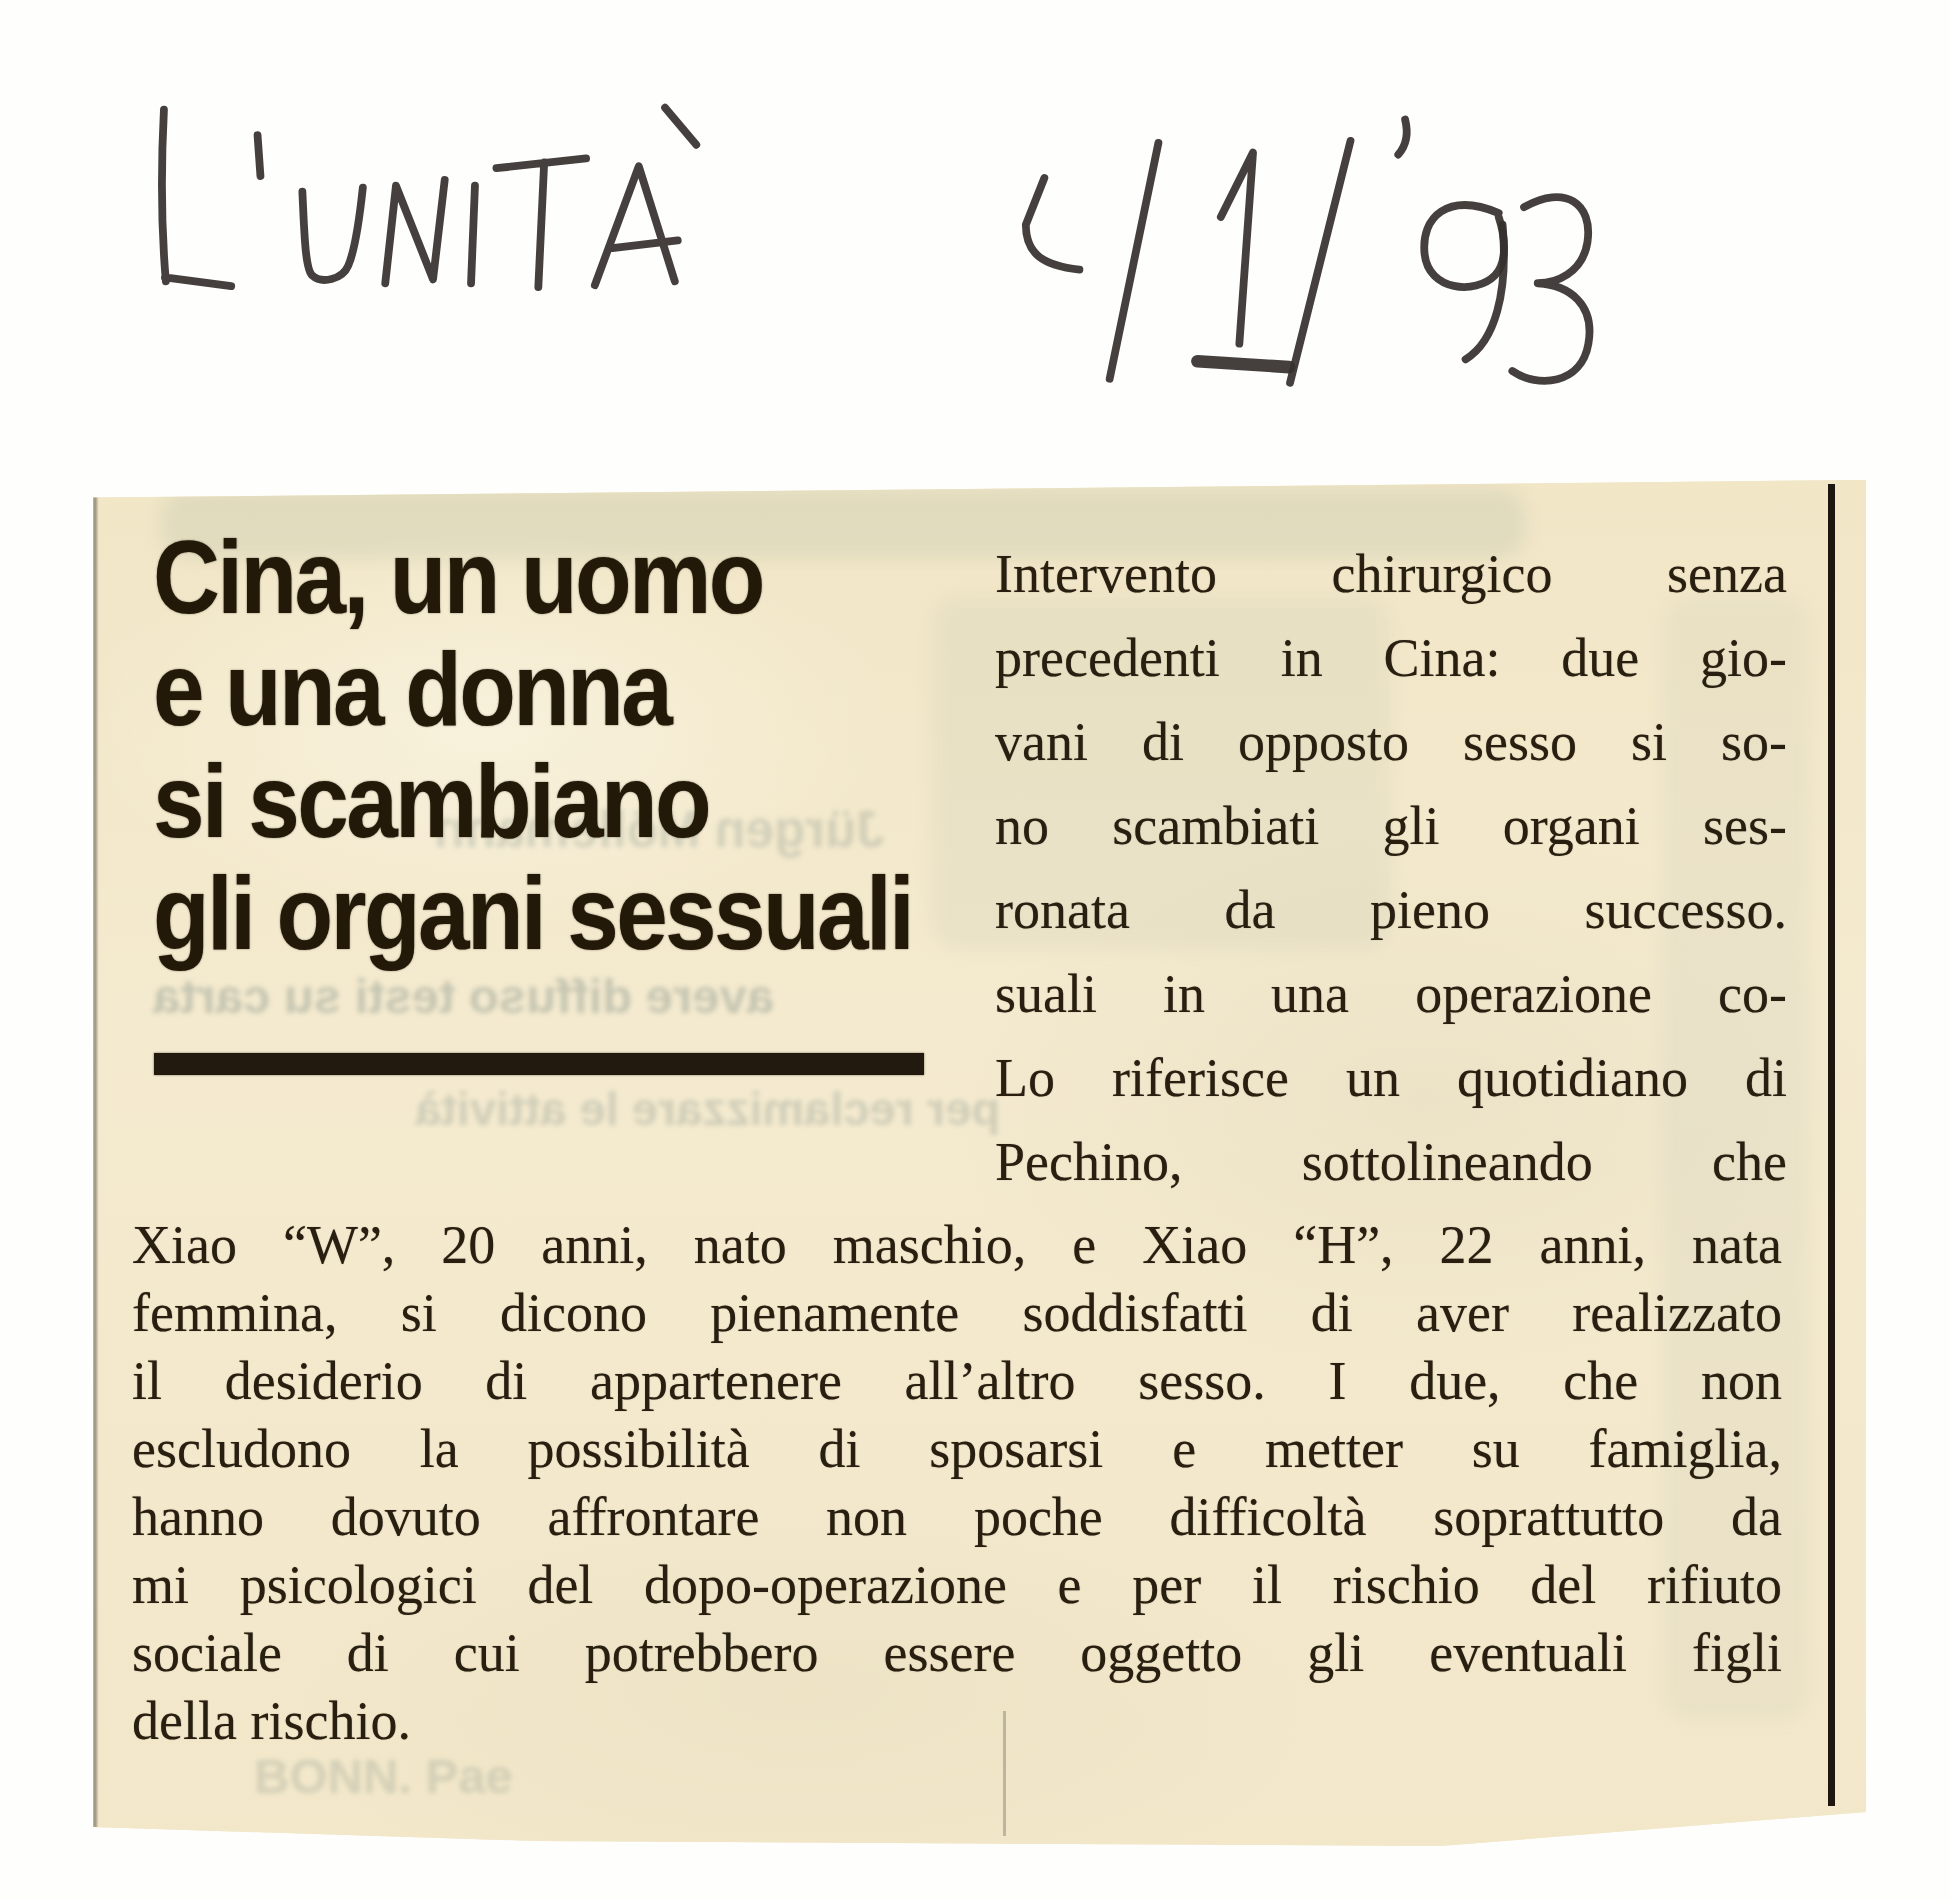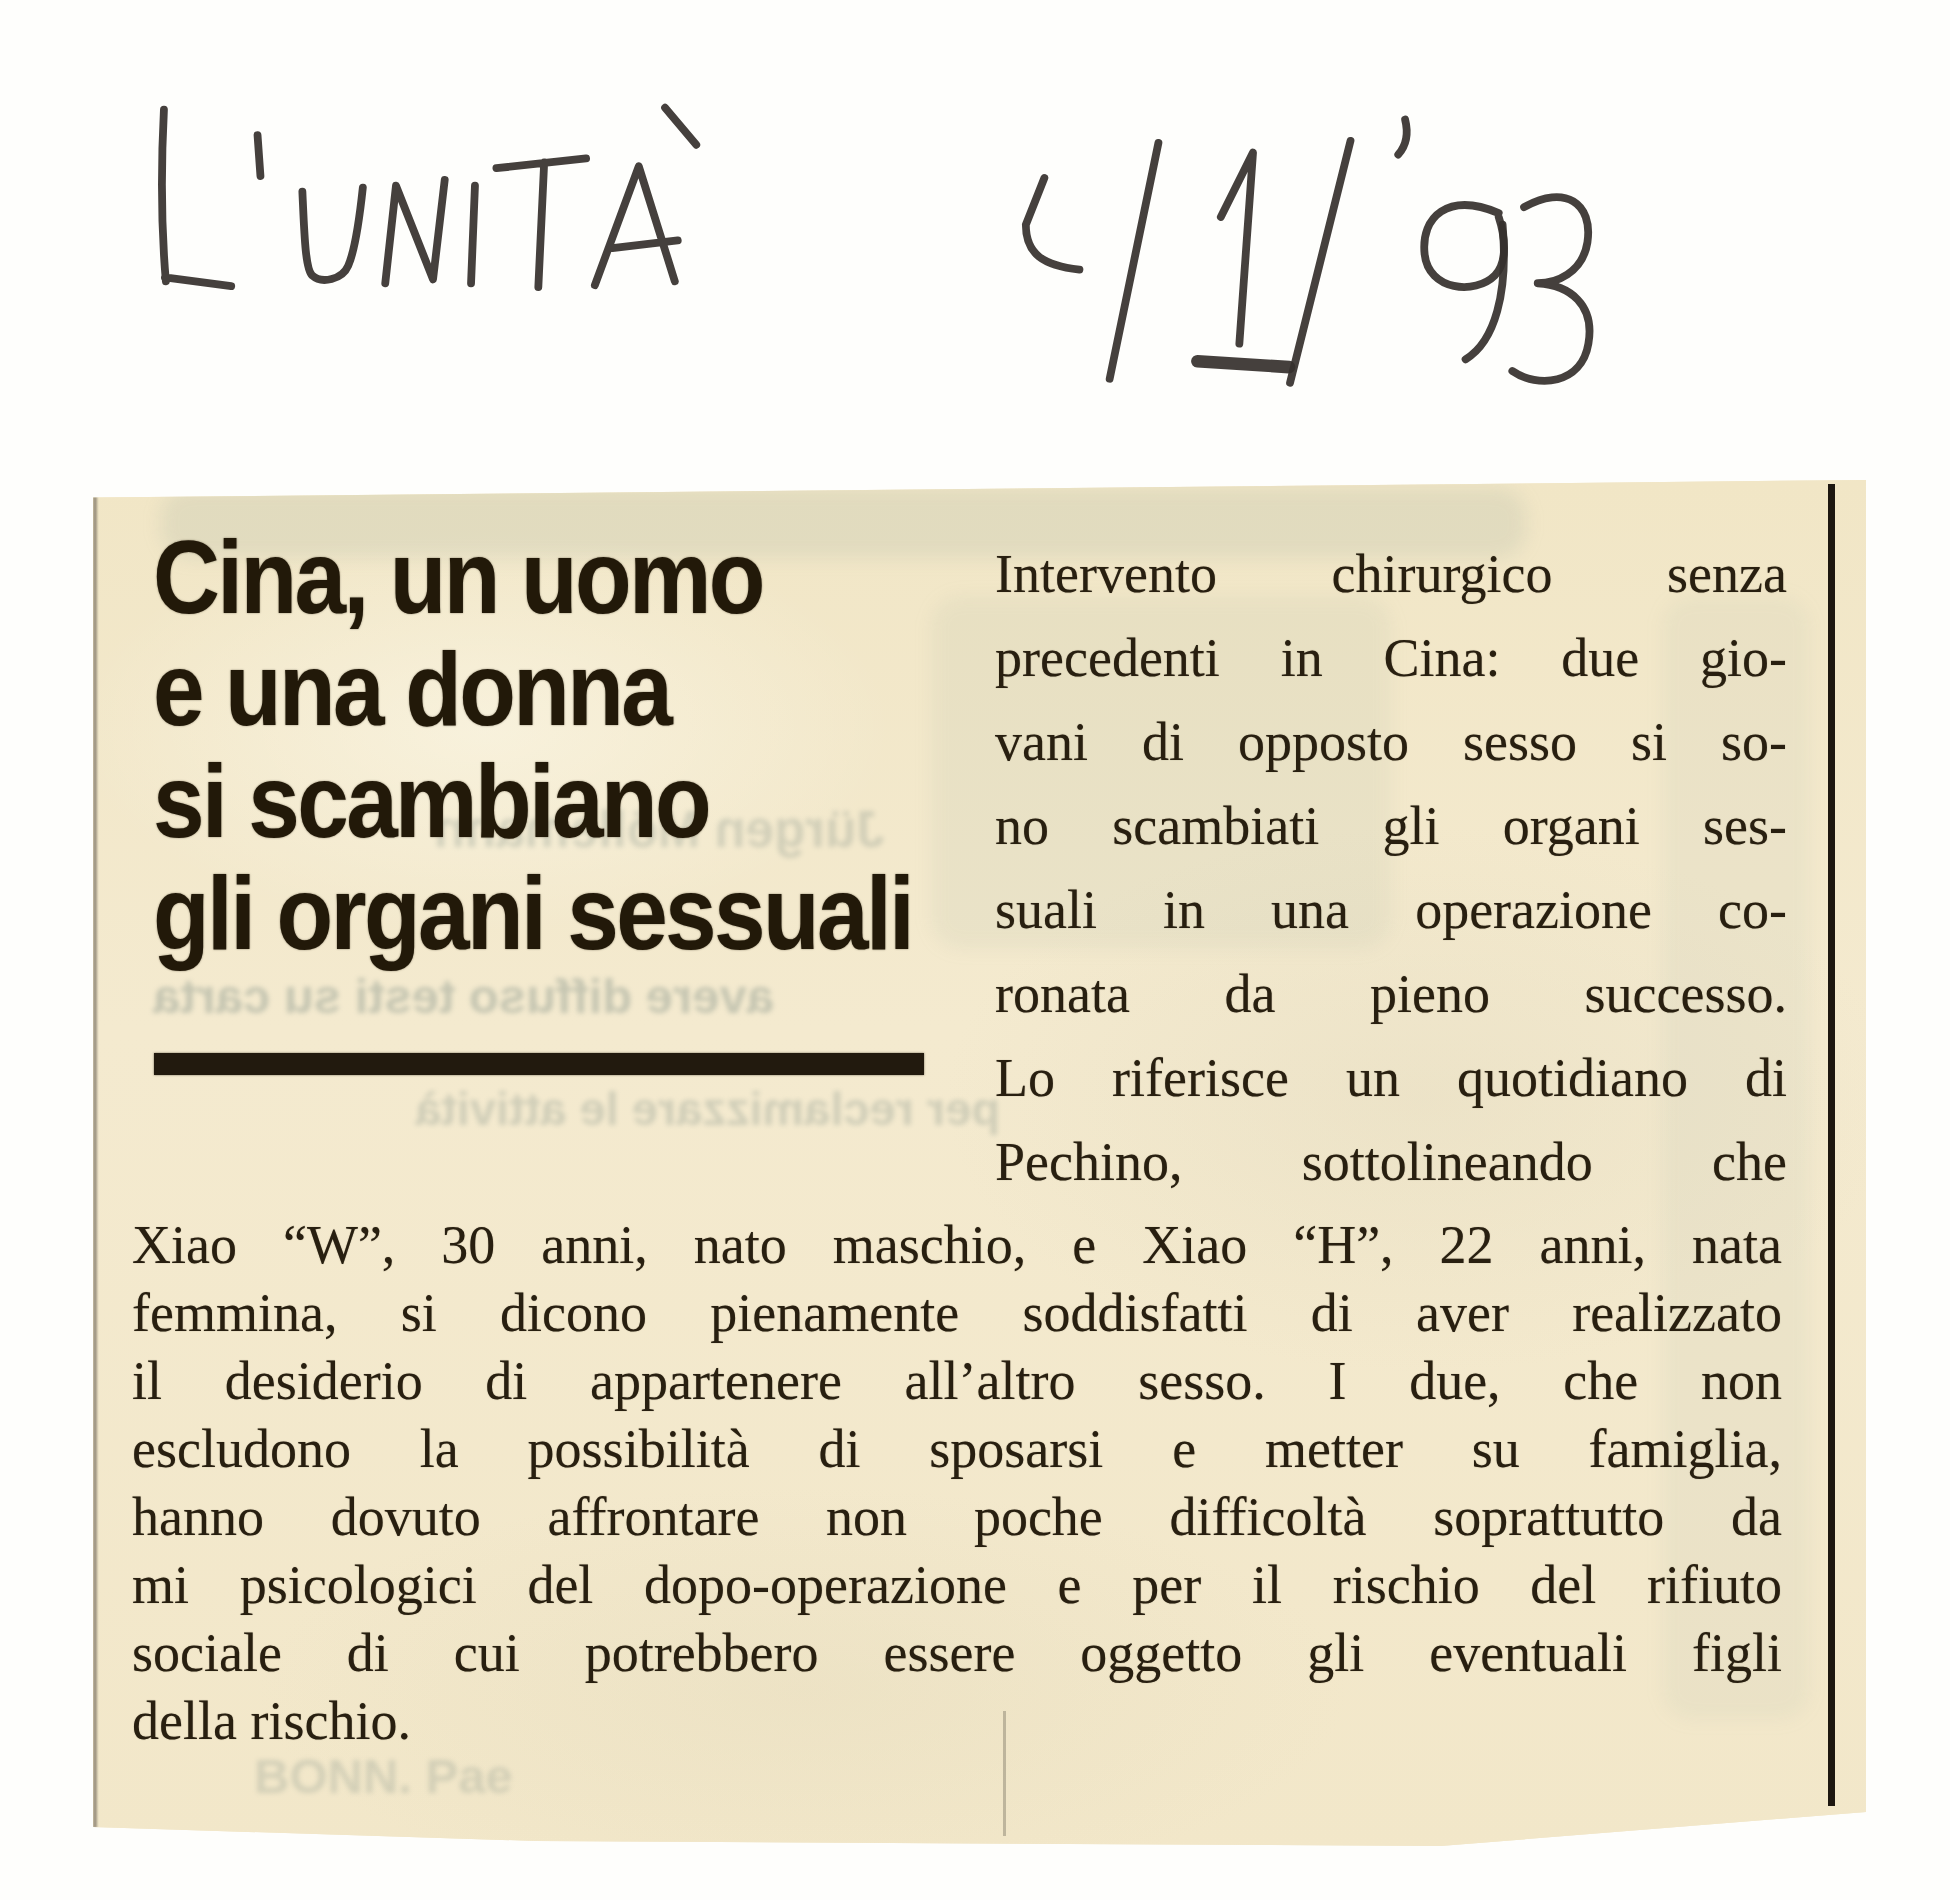--- a/index.html
+++ b/index.html
@@ -106,28 +106,28 @@
       <div class="hl-line">gli organi sessuali</div>
     </div>
 
   <div class="head-rule"></div>
 
   <div class="intro-col">
       <div class="textline">Intervento chirurgico senza</div>
       <div class="textline">precedenti in Cina: due gio-</div>
       <div class="textline">vani di opposto sesso si so-</div>
       <div class="textline">no scambiati gli organi ses-</div>
+      <div class="textline">ronata da pieno successo.</div>
       <div class="textline">suali in una operazione co-</div>
-      <div class="textline">ronata da pieno successo.</div>
       <div class="textline">Lo riferisce un quotidiano di</div>
       <div class="textline">Pechino, sottolineando che</div>
     </div>
 
   <div class="main-par">
-      <div class="textline">Xiao “W”, 30 anni, nato maschio, e Xiao “H”, 22 anni, nata</div>
+      <div class="textline">Xiao “W”, 20 anni, nato maschio, e Xiao “H”, 22 anni, nata</div>
       <div class="textline">femmina, si dicono pienamente soddisfatti di aver realizzato</div>
       <div class="textline">il desiderio di appartenere all’altro sesso. I due, che non</div>
       <div class="textline">escludono la possibilità di sposarsi e metter su famiglia,</div>
       <div class="textline">hanno dovuto affrontare non poche difficoltà soprattutto da</div>
       <div class="textline">mi psicologici del dopo-operazione e per il rischio del rifiuto</div>
       <div class="textline">sociale di cui potrebbero essere oggetto gli eventuali figli</div>
       <div class="textline">della rischio.</div>
     </div>
 
   <div class="clip-left-edge"></div>

